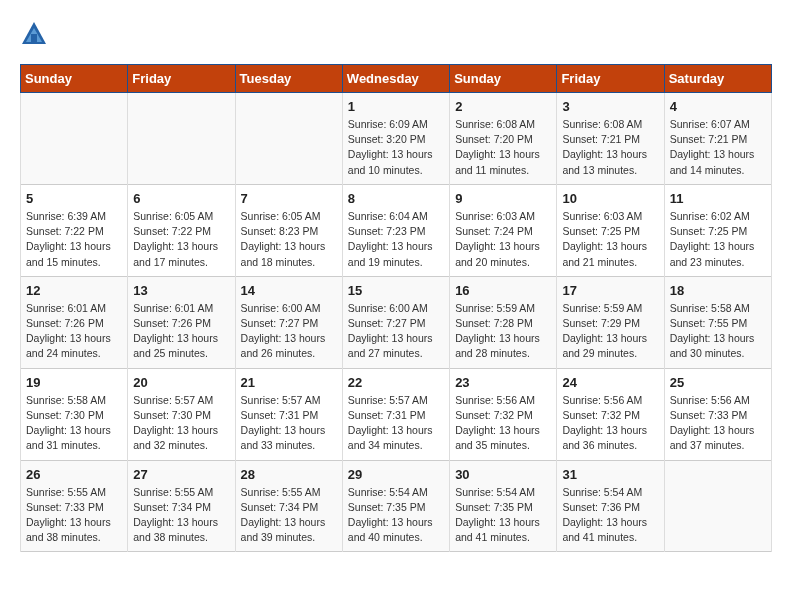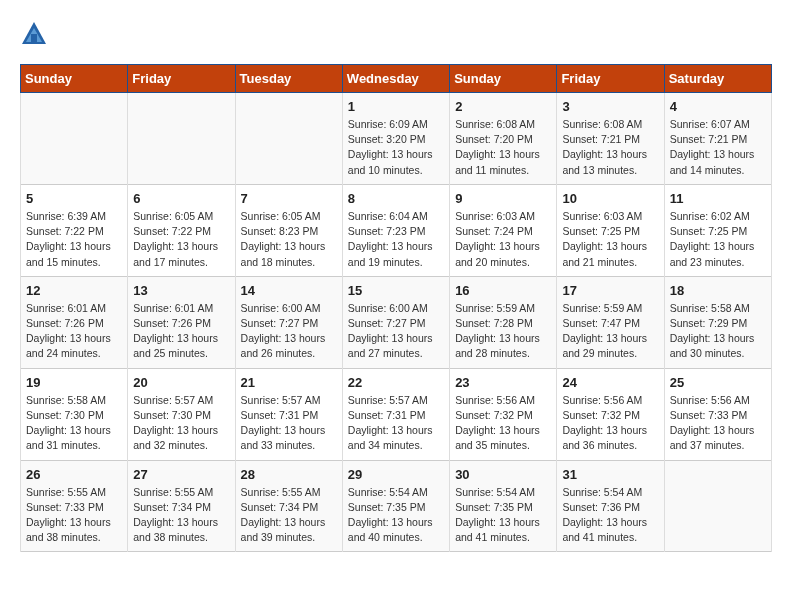--- a/index.html
+++ b/index.html
@@ -243,28 +243,28 @@
         <td>
           <span class="day-num">16</span>
           <div class="day-info">Sunrise: 5:59 AM
 Sunset: 7:28 PM
 Daylight: 13 hours
 and 28 minutes.</div>
         </td>
         <td>
           <span class="day-num">17</span>
           <div class="day-info">Sunrise: 5:59 AM
-Sunset: 7:47 PM
+Sunset: 7:29 PM
 Daylight: 13 hours
 and 29 minutes.</div>
         </td>
         <td>
           <span class="day-num">18</span>
           <div class="day-info">Sunrise: 5:58 AM
-Sunset: 7:29 PM
+Sunset: 7:55 PM
 Daylight: 13 hours
 and 30 minutes.</div>
         </td>
       </tr>
       <tr>
         <td>
           <span class="day-num">19</span>
           <div class="day-info">Sunrise: 5:58 AM
 Sunset: 7:30 PM
 Daylight: 13 hours

